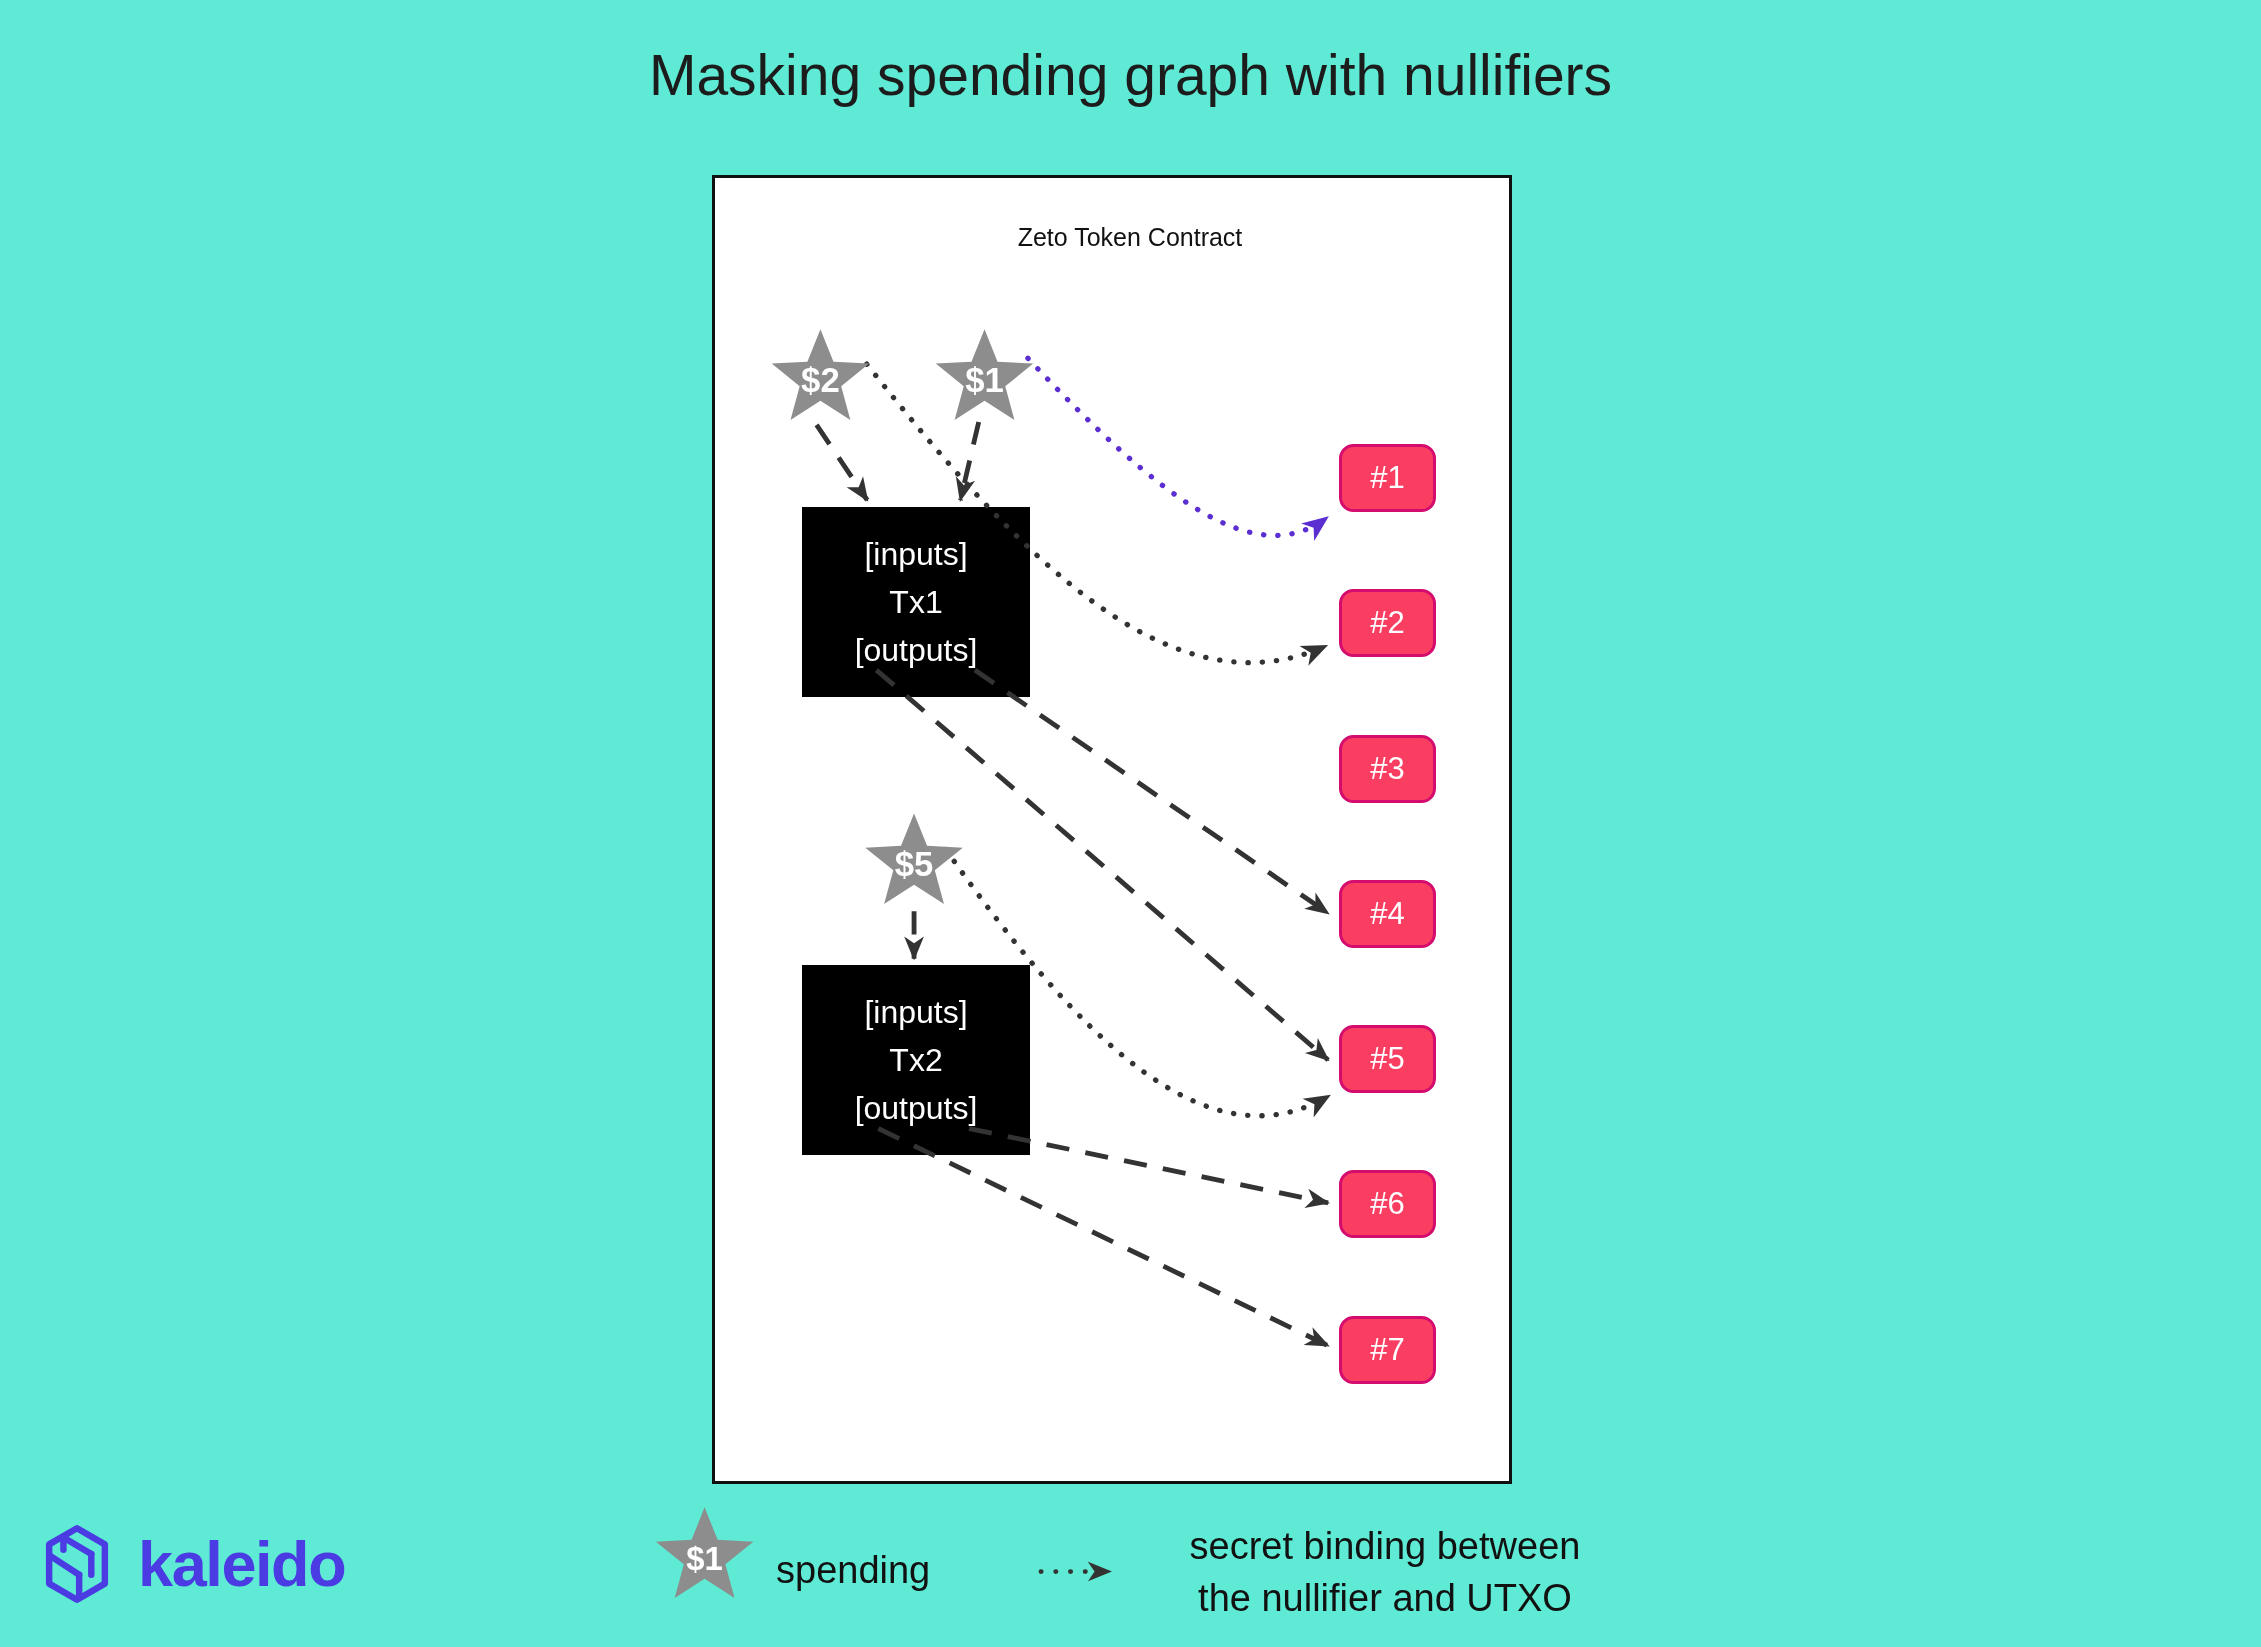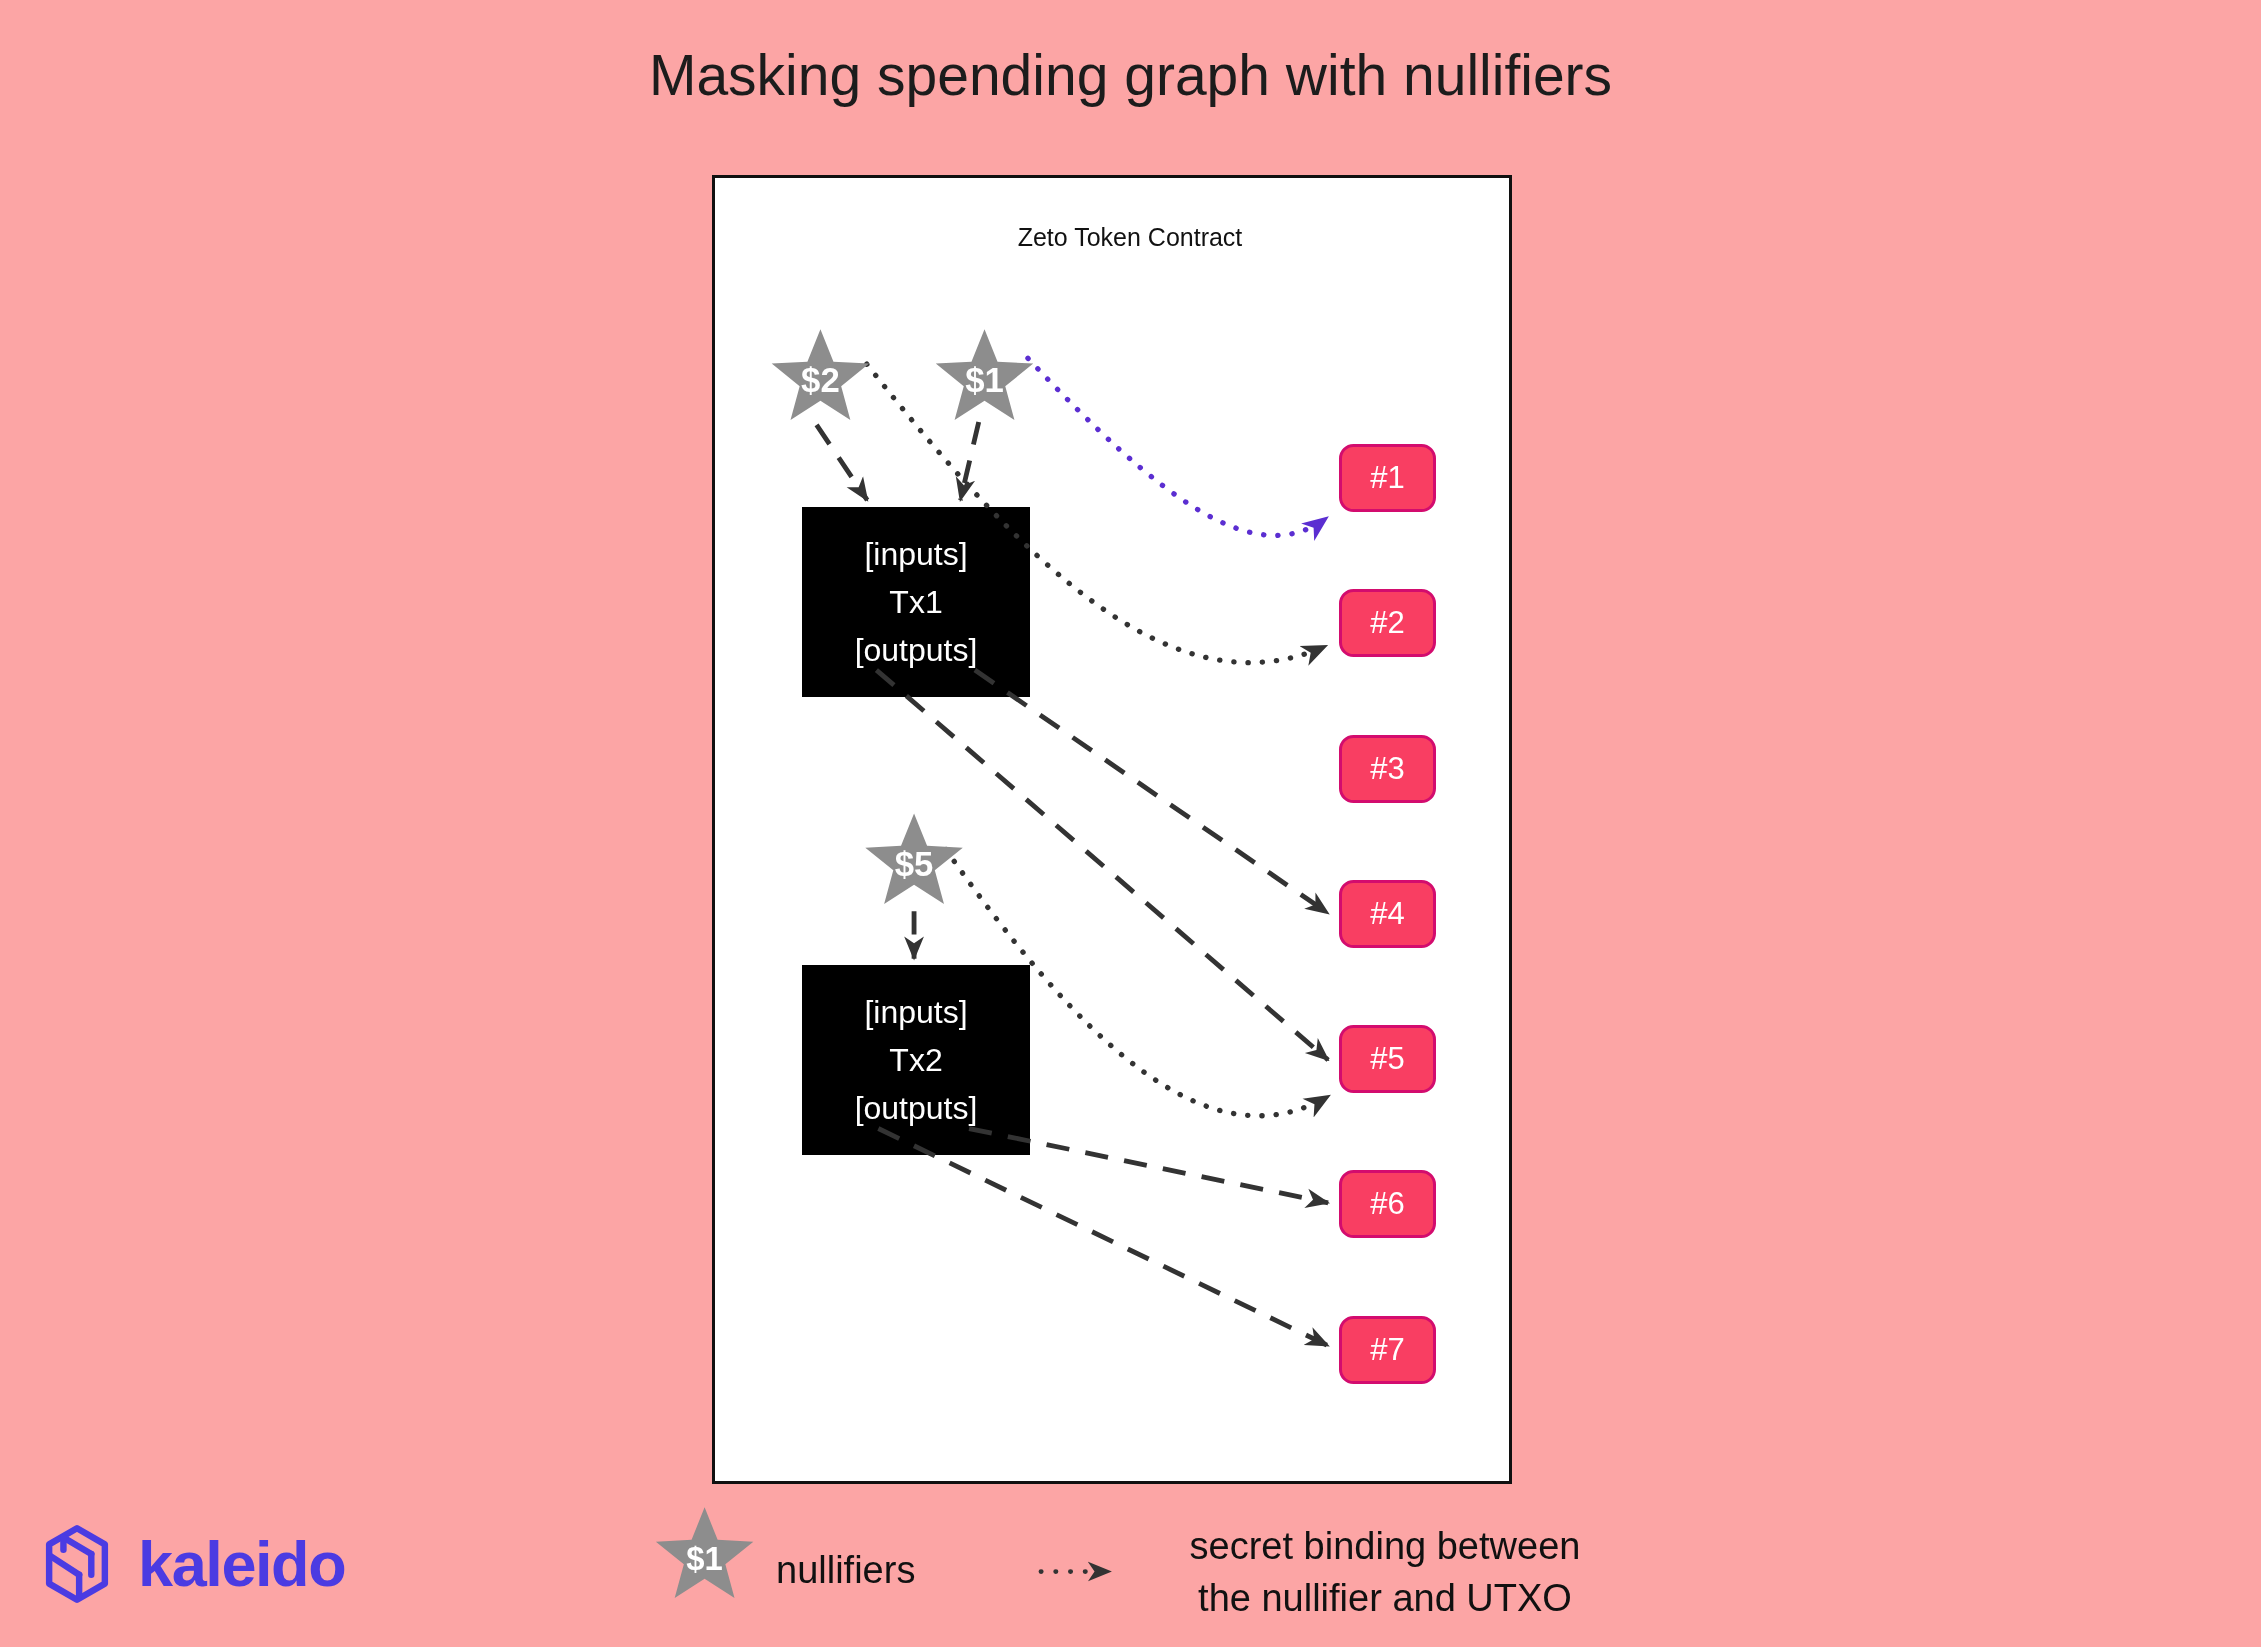--- a/index.html
+++ b/index.html
@@ -1,20 +1,20 @@
 <!DOCTYPE html>
 <html style="font-size:7.7px"><head>
 <meta charset="utf-8">
 <style>
   html, body { margin: 0; padding: 0; background: #ffffff; }
   .page {
     position: relative;
     width: 2261px;
     height: 1648px;
-    background: #fca5a5;
+    background: #5eead4;
     font-family: "Liberation Sans", "DejaVu Sans", sans-serif;
     color: #1c1c1c;
     overflow: hidden;
   }
   .page-title {
     position: absolute;
     left: 0; top: 46px;
     width: 100%;
     text-align: center;
     font-size: 57px;
@@ -205,21 +205,21 @@
       <text class="star-label" y="26">$5</text>
     </g>
 
     <g transform="translate(1460,3226)">
       <polygon fill="#8d8d8d" points="0,-103 27,-36 101,-32 43,15 62,85 0,45 -62,85 -43,15 -101,-32 -27,-36"></polygon>
       <text class="star-label" y="26" style="font-size:68px">$1</text>
     </g>
     <path fill="none" stroke="#333333" stroke-width="10" stroke-linecap="round" stroke-dasharray="0.5 30" d="M 2157 3256 L 2300 3256" marker-end="url(#ah-dark)"></path>
   </svg>
 
-  <div class="legend-nullifier-label">nullifiers</div>
+  <div class="legend-nullifier-label">spending</div>
   <div class="legend-binding-text">
     <div>secret binding between</div>
     <div>the nullifier and UTXO</div>
   </div>
 
   <div class="logo">
     <svg class="logo-mark" viewBox="0 0 100 112" xmlns="http://www.w3.org/2000/svg" fill="none" stroke="#4b3be2" stroke-width="9" stroke-linejoin="round" stroke-linecap="round">
       <path d="M50,6 L89,28.5 L89,83.5 L50,106 L11,83.5 L11,28.5 Z" pathLength="100" style="stroke-linejoin:round" rx="6"></path>
       <path d="M31,19 L70,42"></path>
       <path d="M70,42 L70,71"></path>

